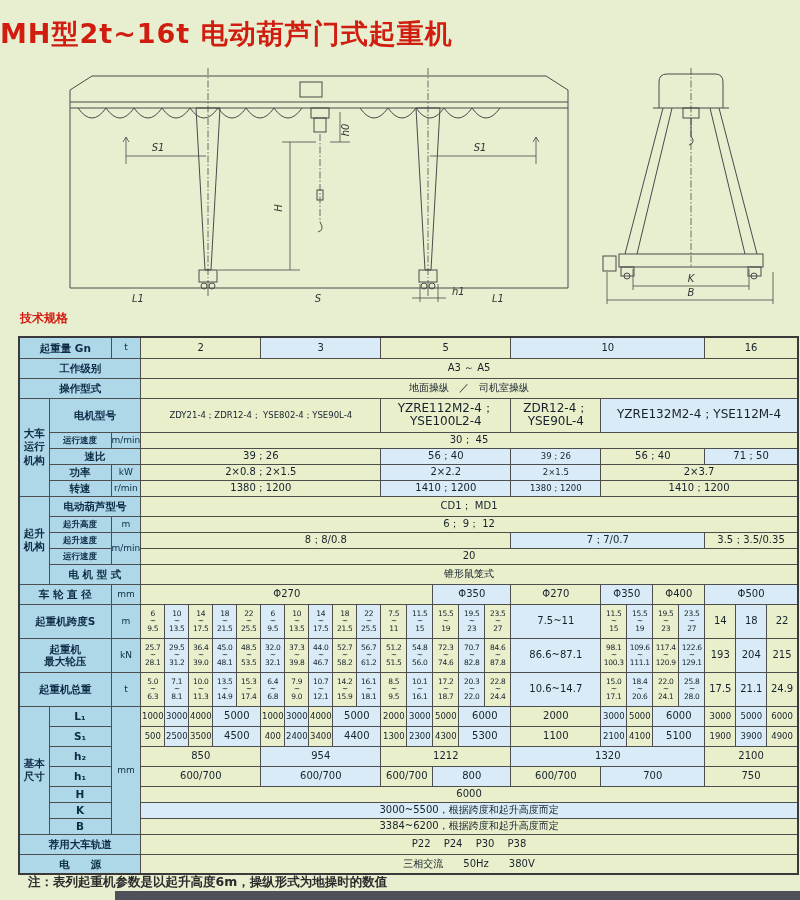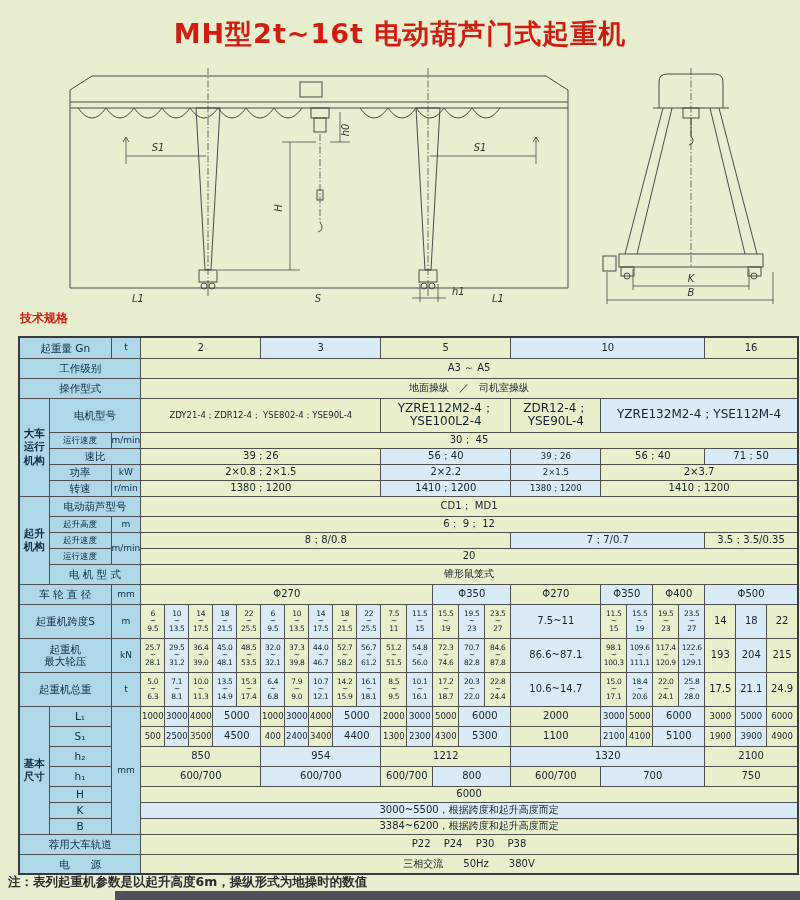--- a/index.html
+++ b/index.html
@@ -2,36 +2,36 @@
 <html style="--bg: #e8efd0; --red: #d01d10; --lbl: #aed7e8; --ga: #e9efca; --gb: #d9ebf6;"><head>
 <meta charset="utf-8">
 <style>
   :root{
     --bg:#e8efd0; --red:#d01d10; --lbl:#aed7e8; --ga:#e9efca; --gb:#d9ebf6;
     --bd:#4e4e4e; --ink:#16212e;
   }
   html,body{margin:0;padding:0}
   body{width:800px;height:900px;background:var(--bg);font-family:"DejaVu Sans",sans-serif;
        position:relative;overflow:hidden}
-  .title{position:absolute;top:16px;left:0;width:100%;text-align:center;
+  .title{position:absolute;top:16px;left:0;width:100%;text-align:left;
          font-size:27px;font-weight:bold;color:var(--red);letter-spacing:1px}
   .sec-heading{position:absolute;top:310px;left:20px;font-size:12px;font-weight:bold;color:var(--red)}
   table.spec{position:absolute;top:336px;left:18px;border-collapse:collapse;table-layout:fixed;
              border:2px solid #3a3a3a}
   td{border:1px solid var(--bd);text-align:center;vertical-align:middle;font-size:10px;
      color:var(--ink);white-space:pre-line;line-height:1.18;padding:0;overflow:hidden}
   td.g{background:var(--lbl);font-weight:bold;color:#0e2b46;font-size:10.5px;line-height:1.25}
-  td.l{background:var(--lbl);font-weight:normal;color:#0e2b46;font-size:10.5px}
+  td.l{background:var(--lbl);font-weight:bold;color:#0e2b46;font-size:10.5px}
   td.u{background:var(--lbl);color:#0e2b46;font-size:9px}
   td.a{background:var(--ga)}
   td.b{background:var(--gb)}
   td.s{font-size:7.5px;line-height:1.02;letter-spacing:-0.3px}
   td.s1{font-size:8.5px}
   td.s2{font-size:12px;line-height:1.1}
-  .note{position:absolute;top:874px;left:8px;font-size:12.5px;font-weight:bold;color:#2b2b2b}
+  .note{position:absolute;top:874px;left:28px;font-size:12.5px;font-weight:bold;color:#2b2b2b}
   .bottom-bar{position:absolute;left:115px;top:891px;width:685px;height:9px;background:#50505a}
   svg{position:absolute}
   .dwg path,.dwg line,.dwg polygon,.dwg rect,.dwg circle,.dwg polyline
       {stroke:#4a4a4a;fill:none;stroke-width:1}
   .dwg .cl{stroke-dasharray:7 2 1.5 2;stroke-width:0.8}
   .dwg .dim{stroke-width:0.8}
   .dwg text{font-size:10px;fill:#333;font-style:italic;stroke:none;font-family:"DejaVu Sans",sans-serif}
 </style>
 </head>
 <body>

